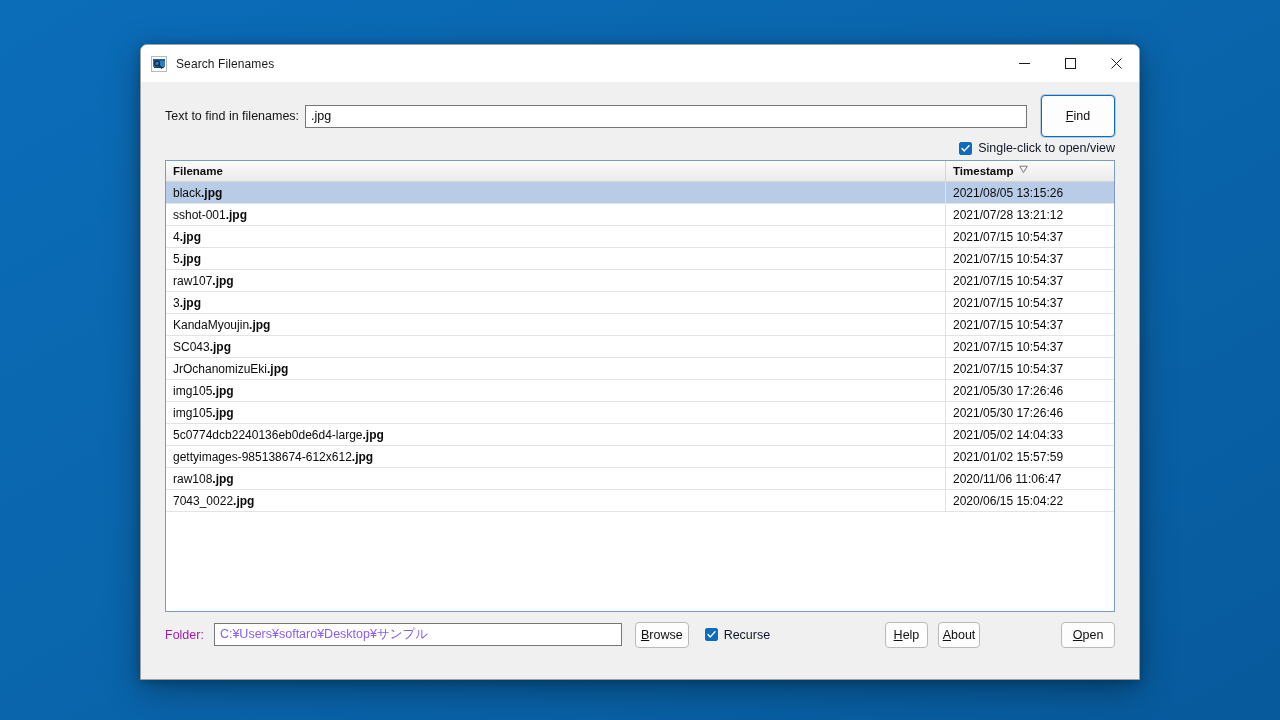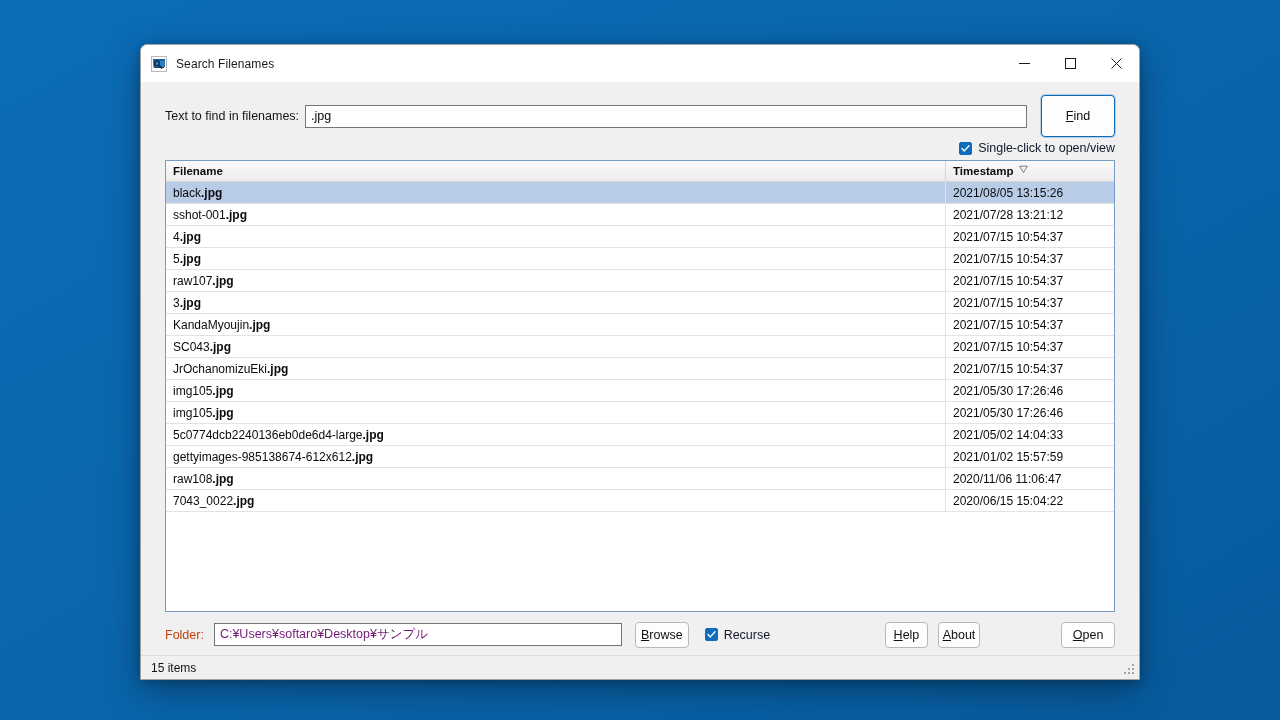--- a/index.html
+++ b/index.html
@@ -173,30 +173,30 @@
   .cell.name b { font-weight: bold; }
 
   
   #folderrow {
     display: flex; align-items: center;
     padding: 9px 24px 0 24px;
     height: 36px;
     gap: 0;
   }
   #folder-label {
-    font-size: 12.5px; color: #c2410c;
+    font-size: 12.5px; color: #a21caf;
     margin-right: 10px;
     flex: 0 0 auto;
   }
   #folder-input {
     width: 408px; height: 23px;
     background: #ffffff;
     border: 1px solid #767676;
     font-family: "Liberation Sans", sans-serif;
-    font-size: 12.5px; color: #701a75;
+    font-size: 12.5px; color: #8b5cf6;
     padding: 0 5px;
     outline: none;
     flex: 0 0 auto;
   }
   .btn {
     height: 26px;
     background: #fdfdfd;
     border: 1px solid #b9b9b9;
     border-radius: 4px;
     font-family: "Liberation Sans", sans-serif;
@@ -432,31 +432,16 @@
         <div id="about-button" class="btn">
           <span class="mn">A</span>
             <span>bout</span>
         </div>
         <div id="open-button" class="btn">
           <span class="mn">O</span>
             <span>pen</span>
         </div>
       </div>
 
-      <div id="statusbar">
-        <span>15 items</span>
-        <span id="resize-grip">
-          <svg width="13" height="13" viewBox="0 0 13 13">
-            <g fill="#a6a6a6">
-              <rect x="9" y="1" width="2" height="2"></rect>
-              <rect x="9" y="5" width="2" height="2"></rect>
-                <rect x="5" y="5" width="2" height="2"></rect>
-              <rect x="9" y="9" width="2" height="2"></rect>
-                <rect x="5" y="9" width="2" height="2"></rect>
-                <rect x="1" y="9" width="2" height="2"></rect>
-            </g>
-          </svg>
-        </span>
-      </div>
 
     </div>
   </div>
 </div>
 
 </body></html>

